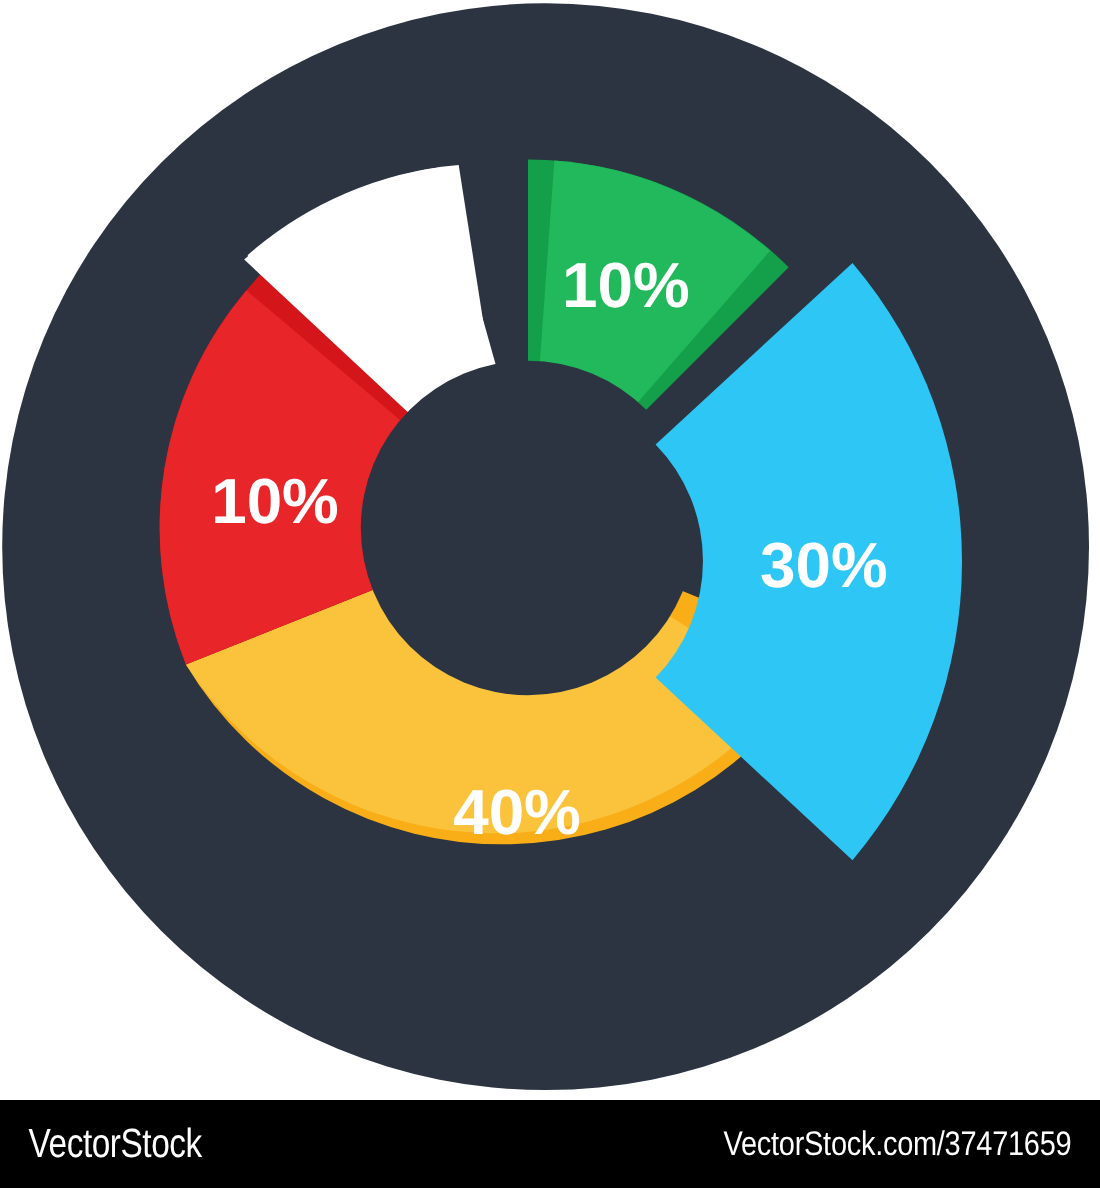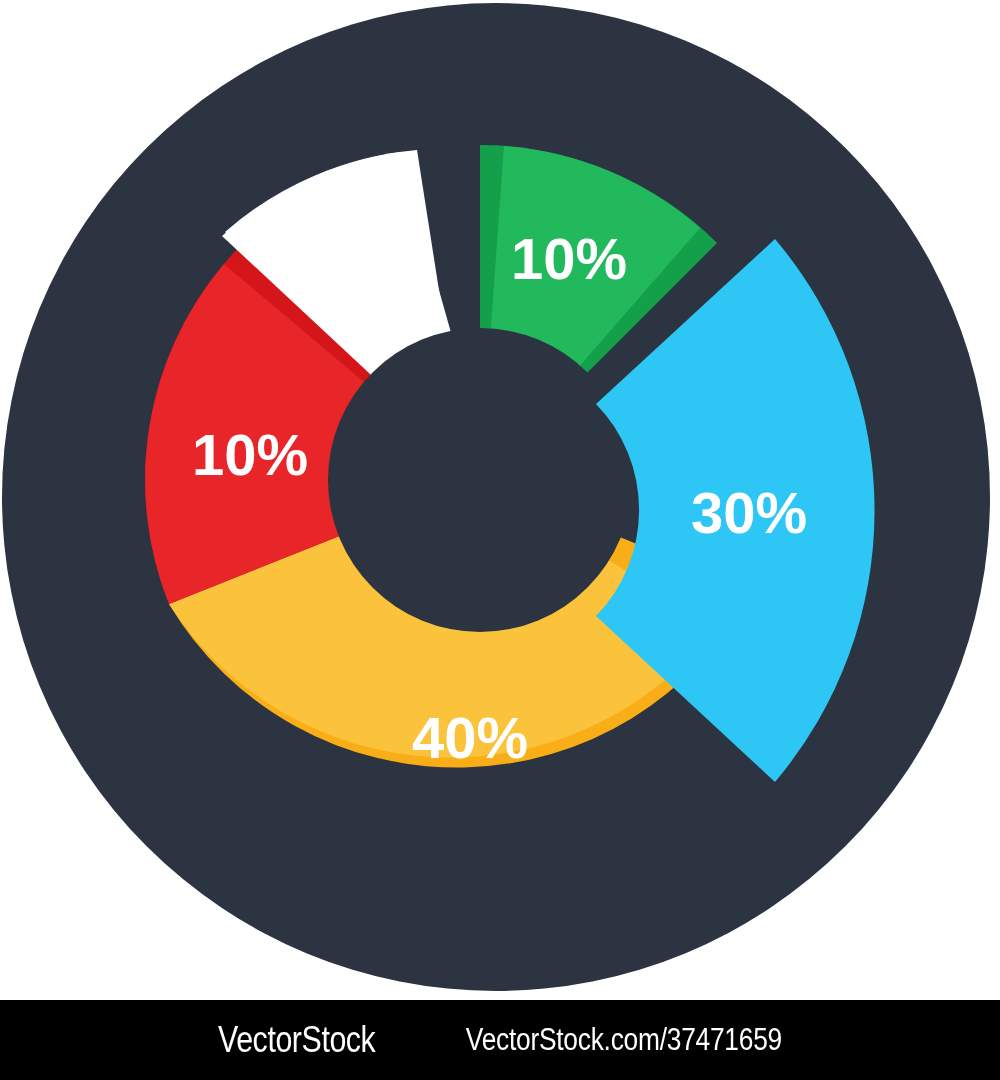--- a/index.html
+++ b/index.html
@@ -42,21 +42,21 @@
   }
   #footer-bar {
     position: absolute;
     left: 0;
     top: 1000px;
     width: 1000px;
     height: 80px;
     background: #000000;
     display: flex;
     align-items: center;
-    justify-content: center;
+    justify-content: space-between;
     box-sizing: border-box;
     padding: 0 26px;
   }
   #brand-text {
     color: #ffffff;
     font-family: "Liberation Sans", "DejaVu Sans", sans-serif;
     font-size: 37px;
     font-weight: normal;
     letter-spacing: -0.5px;
     transform: scaleX(0.82);

